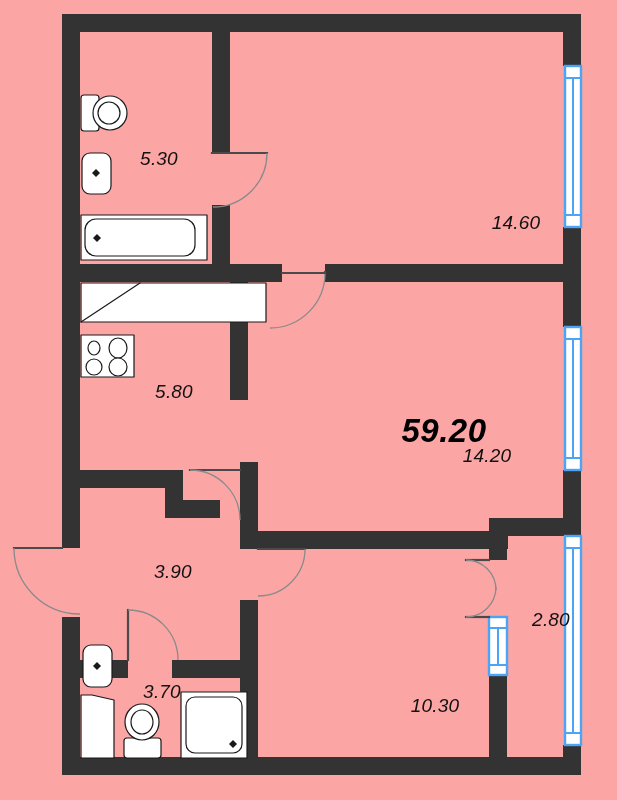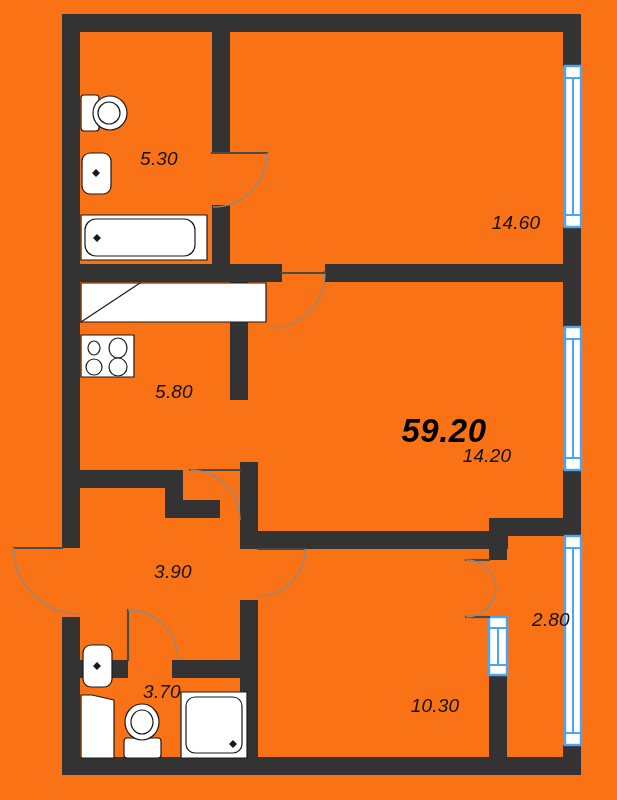--- a/index.html
+++ b/index.html
@@ -11,21 +11,21 @@
   body {
     width: 617px;
     height: 800px;
     font-family: "Liberation Sans", sans-serif;
     overflow: hidden;
   }
   #floorplan-root {
     position: relative;
     width: 617px;
     height: 800px;
-    background: #f97316;
+    background: #fca5a5;
   }
   svg#plan {
     display: block;
     width: 617px;
     height: 800px;
   }
   .wall {
     fill: #333333;
     stroke: none;
   }

